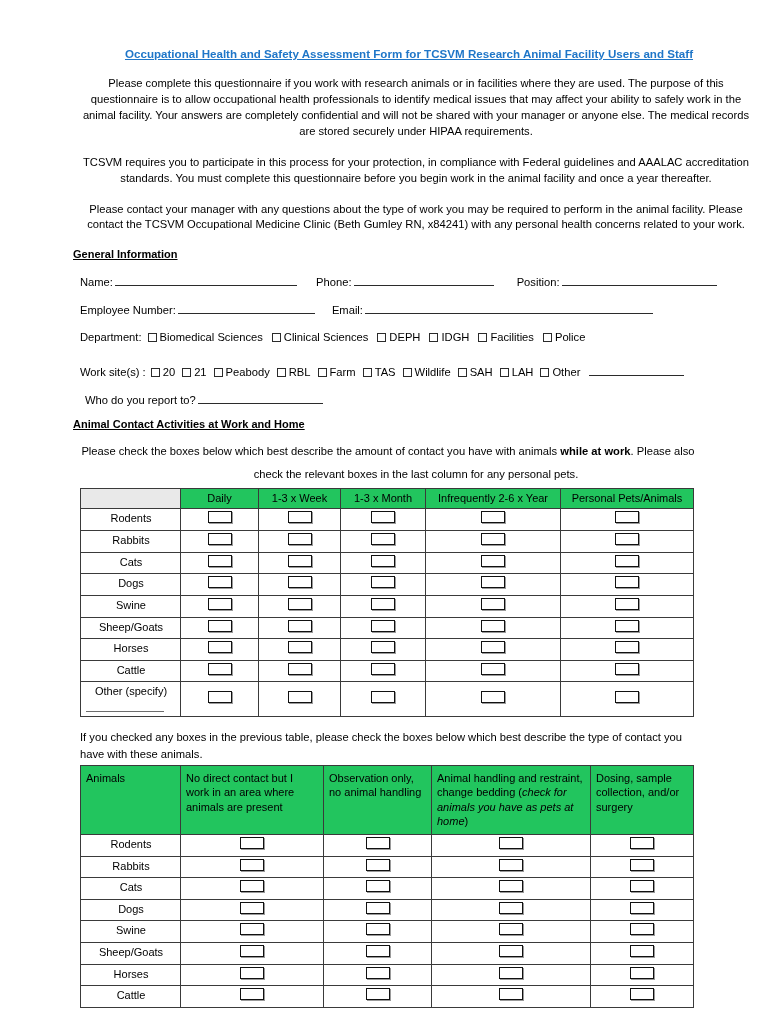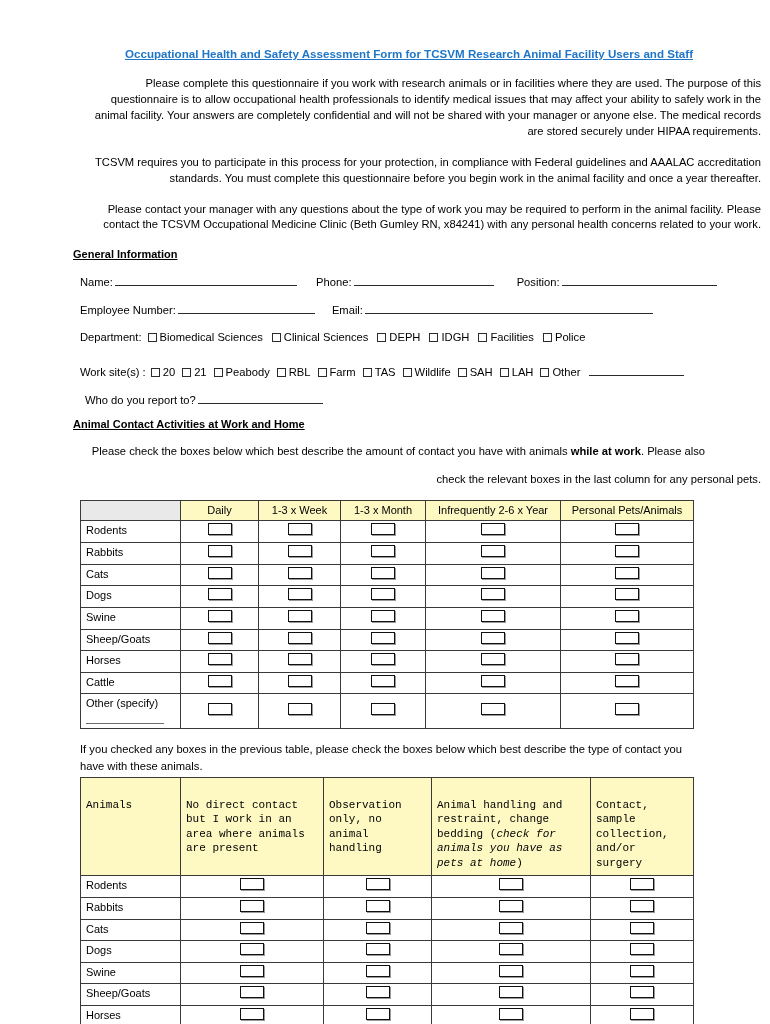--- a/index.html
+++ b/index.html
@@ -33,23 +33,23 @@
     font-size: 11.6px;
     text-align: center;
     text-decoration: underline;
     margin: 16px 0 0 0;
     padding: 0 14px;
     line-height: 1.3;
   }
 
   
   .para {
-    margin: 12px;
+    margin: 5px;
     padding: 0;
-    text-align: right;
+    text-align: center;
     width: 676px;
   }
   .para-block { margin-top: 15px; }
 
   .section-head {
     font-weight: bold;
     text-decoration: underline;
     margin-top: 14px;
     font-size: 11px;
   }
@@ -99,42 +99,41 @@
   }
   table.grid td, table.grid th {
     border: 1px solid #3a3a3a;
     padding: 2px 4px;
     vertical-align: top;
     font-weight: normal;
     text-align: left;
     background: #ffffff;
   }
   table.grid thead th {
-    background: #fef9c3;
+    background: #22c55e;
     text-align: center;
   }
   table.grid thead th.corner {
     background: #e9e9e9;
   }
   table.grid tbody td.animal {
-    text-align: left;
+    text-align: center;
     padding-left: 5px;
     white-space: nowrap;
   }
   table.grid tbody td.ck {
     text-align: center;
     vertical-align: middle;
   }
 
   
   table.grid.t2 thead th {
     text-align: left;
-    padding: 20px 5px 5px 5px;
+    padding: 5px 5px 5px 5px;
     line-height: 1.32;
-    font-family: Liberation Mono, monospace;
   }
 
   
   .boxck {
     display: inline-block;
     width: 24px;
     height: 12px;
     box-sizing: border-box;
     background: #ffffff;
     border: 1px solid #111111;
@@ -319,21 +318,21 @@
         <col style="width:108px">
         <col style="width:159px">
         <col style="width:103px">
       </colgroup>
       <thead>
         <tr>
           <th>Animals</th>
           <th>No direct contact but I work in an area where animals are present</th>
           <th>Observation only, no animal handling</th>
           <th><span>Animal handling and restraint, change bedding (</span><span class="italic">check for animals you have as pets at home</span><span>)</span></th>
-          <th>Contact, sample collection, and/or surgery</th>
+          <th>Dosing, sample collection, and/or surgery</th>
         </tr>
       </thead>
       <tbody>
         <tr>
           <td class="animal">Rodents</td>
           <td class="ck"><span class="boxck"></span></td>
           <td class="ck"><span class="boxck"></span></td>
           <td class="ck"><span class="boxck"></span></td>
           <td class="ck"><span class="boxck"></span></td>
         </tr>

